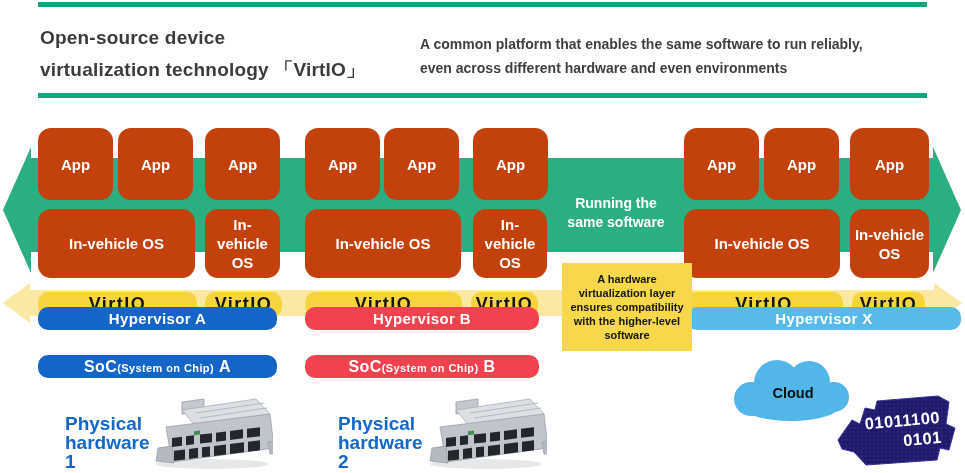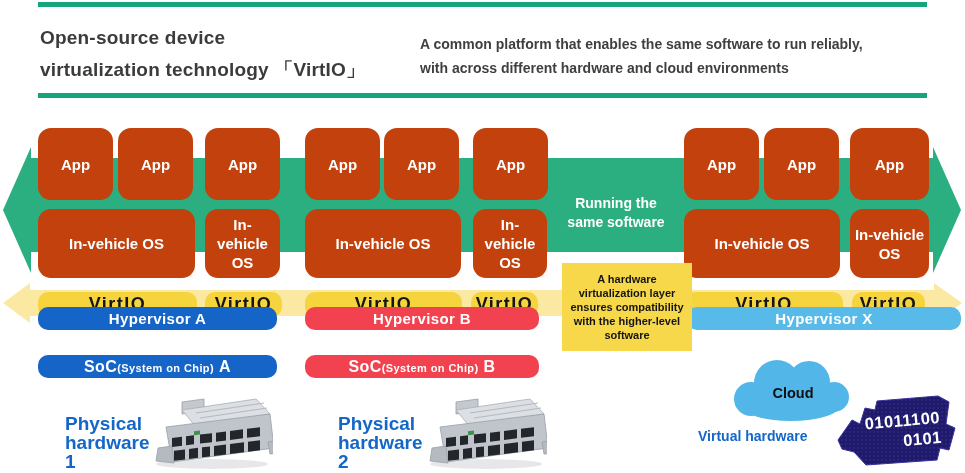--- a/index.html
+++ b/index.html
@@ -60,21 +60,21 @@
 
   <div class="rule rule-top"></div>
 
   <div class="title">
     <div>Open-source device</div>
     <div>virtualization technology 「VirtIO」</div>
   </div>
 
   <div class="desc">
     <div>A common platform that enables the same software to run reliably,</div>
-    <div>with across different hardware and cloud environments</div>
+    <div>even across different hardware and even environments</div>
   </div>
 
   <div class="rule rule-bottom"></div>
 
   <svg class="arrows" width="965" height="473">
     <polygon fill="#2bae80" points="3,210 31,147 31,158 933,158 933,147 961,210 933,273 933,252 31,252 31,273"></polygon>
     <polygon fill="#fbe9a3" points="3,303 30,283 30,290 934,290 934,283 962,303 934,323 934,316 30,316 30,323"></polygon>
   </svg>
 
   <div class="box app" style="left:38px">App</div>
@@ -174,21 +174,20 @@
 
   <svg class="cloudsvg" width="148" height="72" viewBox="0 0 148 72">
     <ellipse cx="76" cy="52" rx="50" ry="16" fill="#52b7e8"></ellipse>
     <circle cx="36" cy="46" r="17" fill="#52b7e8"></circle>
     <circle cx="62" cy="30" r="23" fill="#52b7e8"></circle>
     <circle cx="94" cy="29" r="21" fill="#52b7e8"></circle>
     <circle cx="119" cy="44" r="15" fill="#52b7e8"></circle>
     <text x="78" y="45" text-anchor="middle" font-family="Liberation Sans, sans-serif" font-size="14.5" font-weight="bold" fill="#101010">Cloud</text>
   </svg>
 
-  <div class="vhw">Virtual hardware</div>
 
   <svg class="chipsvg" width="132" height="74" viewBox="0 0 132 74">
     <defs>
       <pattern id="chipdots" width="4" height="4" patternUnits="userSpaceOnUse">
         <rect width="4" height="4" fill="#201a6b"></rect>
         <circle cx="2" cy="2" r="0.8" fill="#3a329b"></circle>
       </pattern>
     </defs>
     <polygon points="6,46 20,26 28,30 33,14 43,16 45,7 106,2 117,8 114,30 123,34 117,56 108,54 105,66 34,71 22,58 10,55" fill="url(#chipdots)" stroke="#3a329b" stroke-width="1"></polygon>
   </svg>

